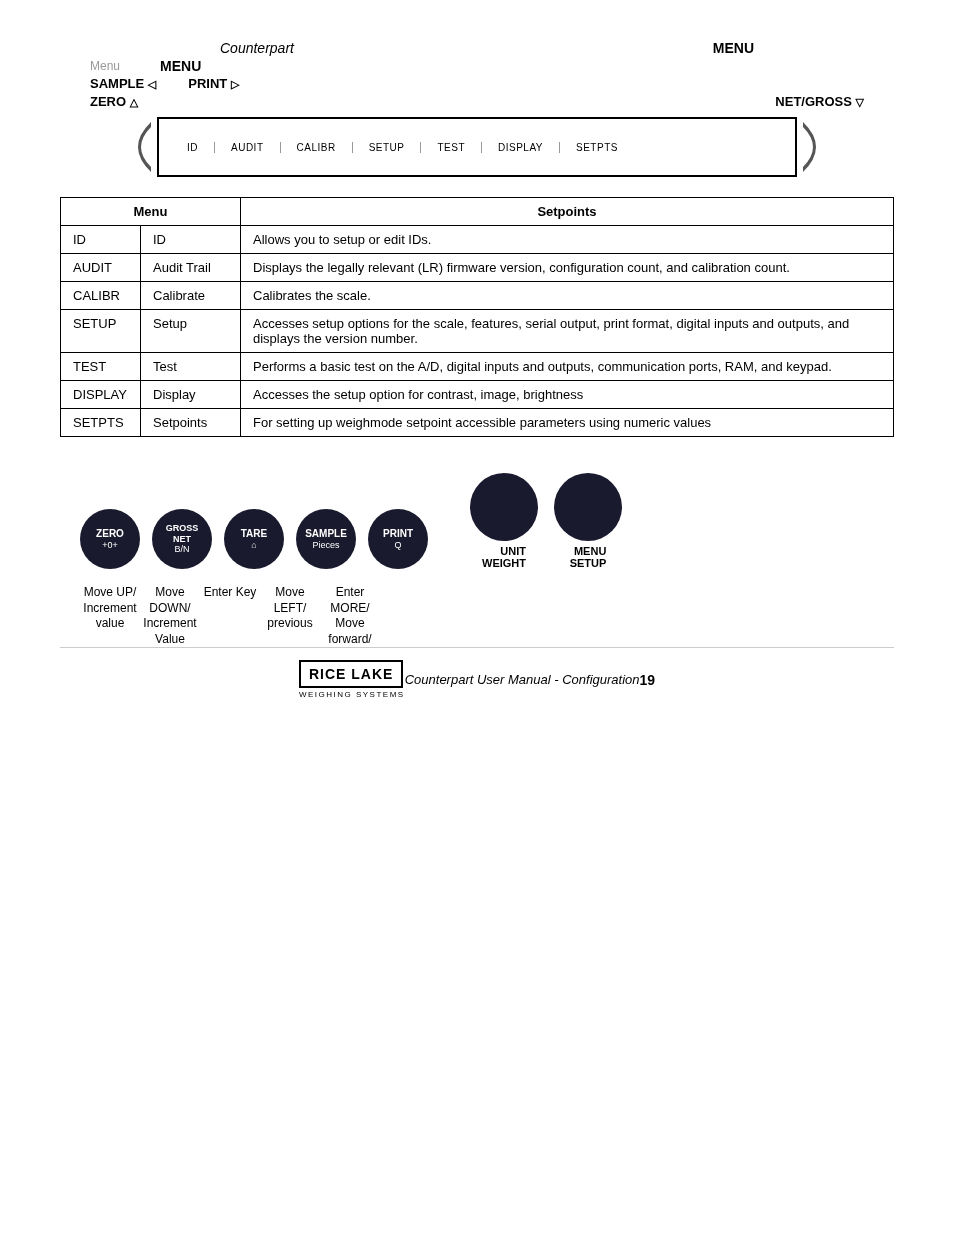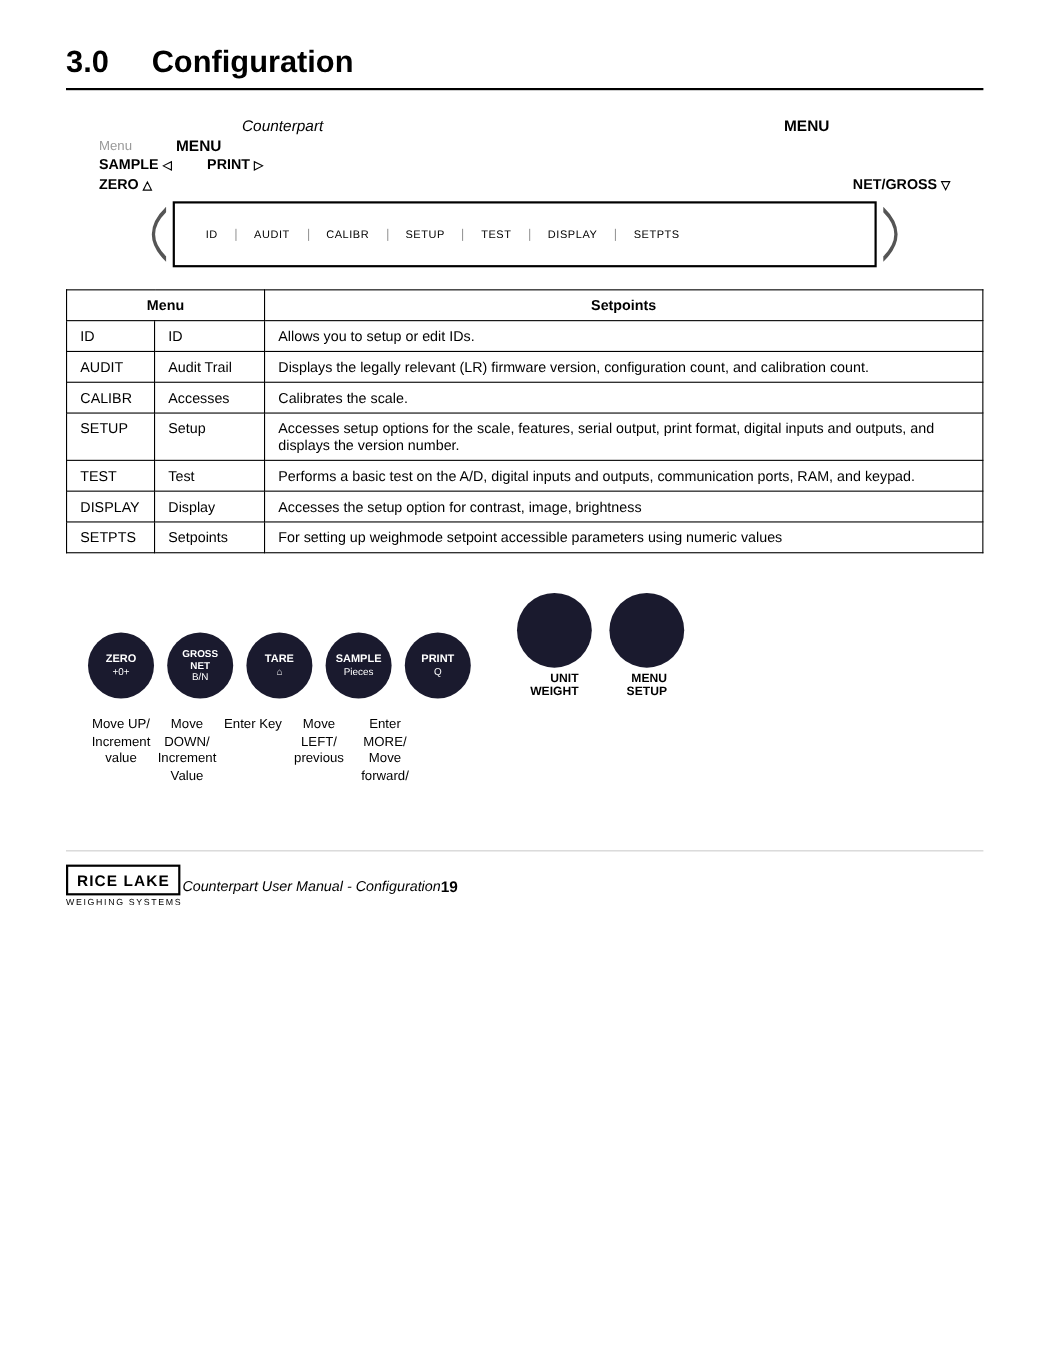--- a/index.html
+++ b/index.html
@@ -153,23 +153,22 @@
     }
     .nav-label {
       width: 60px;
       flex-shrink: 0;
       line-height: 1.3;
     }
 
     
     .footer {
       display: flex;
-      justify-content: flex-start;
-      align-items: center;
-      margin-top: 60px;
+      justify-content: center;
+      align-items: center;
       border-top: 1px solid #ccc;
       padding-top: 12px;
     }
     .footer-logo {
       display: flex;
       flex-direction: column;
       align-items: flex-start;
     }
     .logo-box {
       border: 2px solid #000;
@@ -193,25 +192,20 @@
       font-weight: bold;
     }
 
     .italic { font-style: italic; }
     .bold { font-weight: bold; }
   </style>
 </head>
 <body>
 
 <div>
-  <div class="section-title">
-    <span>3.0</span>
-    &nbsp;&nbsp;&nbsp;
-    <span>Configuration</span>
-  </div>
 
 
   <div style="display:flex; justify-content:space-between; padding: 0 60px 0 160px; margin-bottom:2px;">
     <span class="italic">Counterpart</span>
     <span class="bold" style="margin-right:80px;">MENU</span>
   </div>
 
   <div style="display:flex; justify-content:space-between; align-items:flex-end; padding:0 30px; margin-bottom:2px;">
     <div style="display:flex; flex-direction:column; gap:2px;">
       <div style="display:flex; gap:40px; align-items:center;">
@@ -270,21 +264,21 @@
           <td>ID</td>
           <td>Allows you to setup or edit IDs.</td>
         </tr>
         <tr>
           <td>AUDIT</td>
           <td>Audit Trail</td>
           <td>Displays the legally relevant (LR) firmware version, configuration count, and calibration count.</td>
         </tr>
         <tr>
           <td>CALIBR</td>
-          <td>Accesses</td>
+          <td>Calibrate</td>
           <td>Calibrates the scale.</td>
         </tr>
         <tr>
           <td>SETUP</td>
           <td>Setup</td>
           <td>Accesses setup options for the scale, features, serial output, print format, digital inputs and outputs, and displays the version number.</td>
         </tr>
         <tr>
           <td>TEST</td>
           <td>Test</td>

